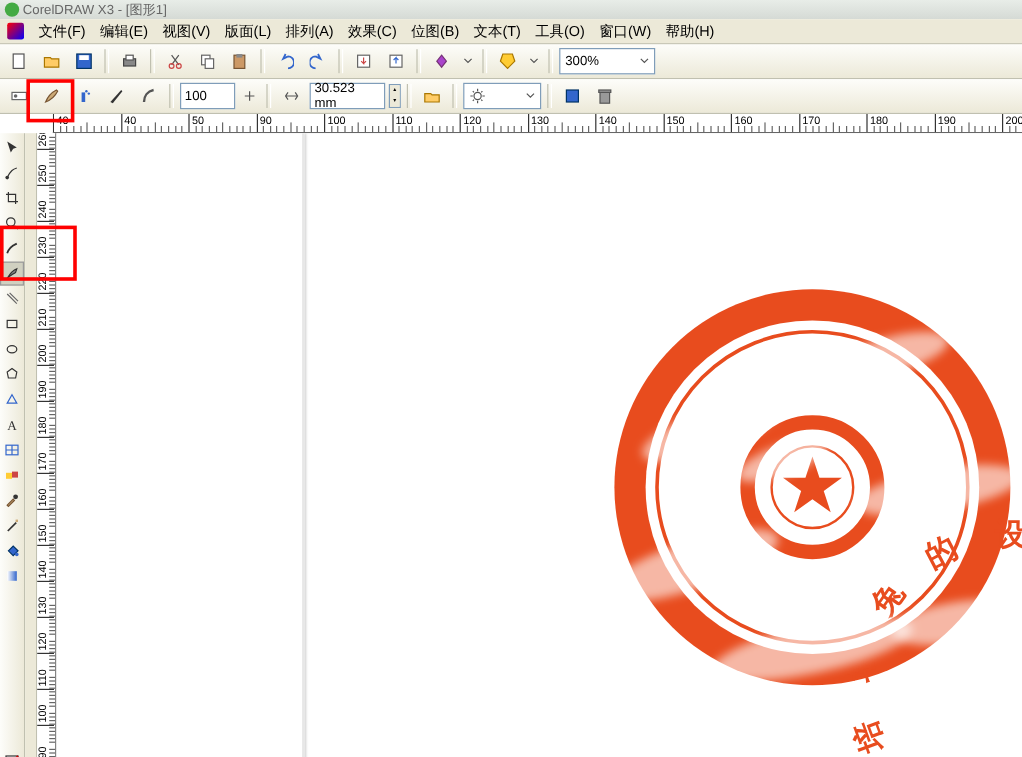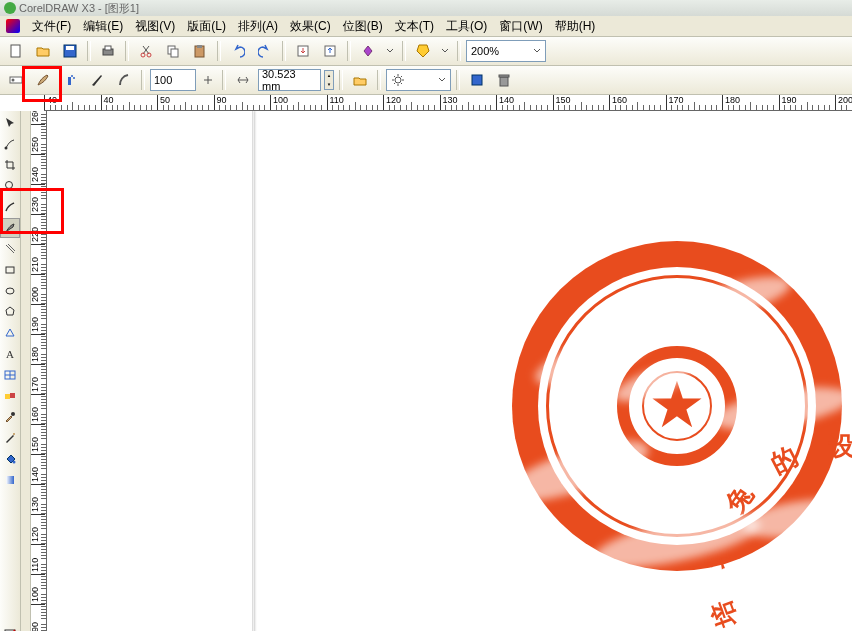--- a/index.html
+++ b/index.html
@@ -151,21 +151,21 @@
         <path d="M3 1h8l2 6-6 6-6-6z" fill="#fc3" stroke="#a70"></path>
       </svg>
     </div>
   <div class="tb-btn" style="width:12px">
       <svg width="8" height="8">
         <path d="M1 2l3 3 3-3" stroke="#555" fill="none"></path>
       </svg>
     </div>
   <div class="tb-sep"></div>
   <div class="zoom-select">
-    <span>200%</span>
+    <span>300%</span>
     <svg width="8" height="8">
         <path d="M1 2l3 3 3-3" stroke="#555" fill="none"></path>
       </svg>
   </div>
 </div>
 
 <div class="toolbar2">
   <div class="tb-btn">
       <svg width="14" height="14">
         <rect x="1" y="4" width="12" height="6" fill="#fff" stroke="#666"></rect>

